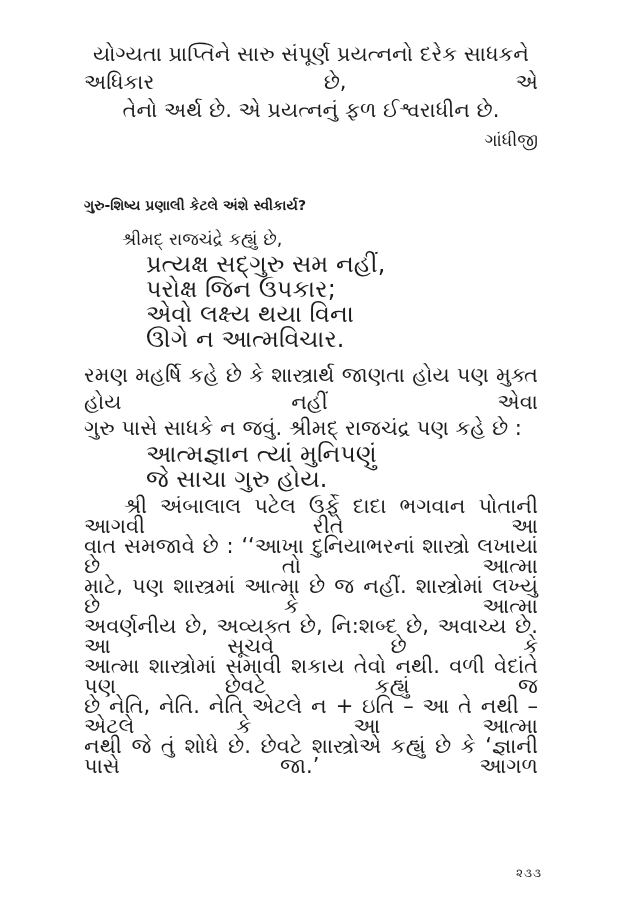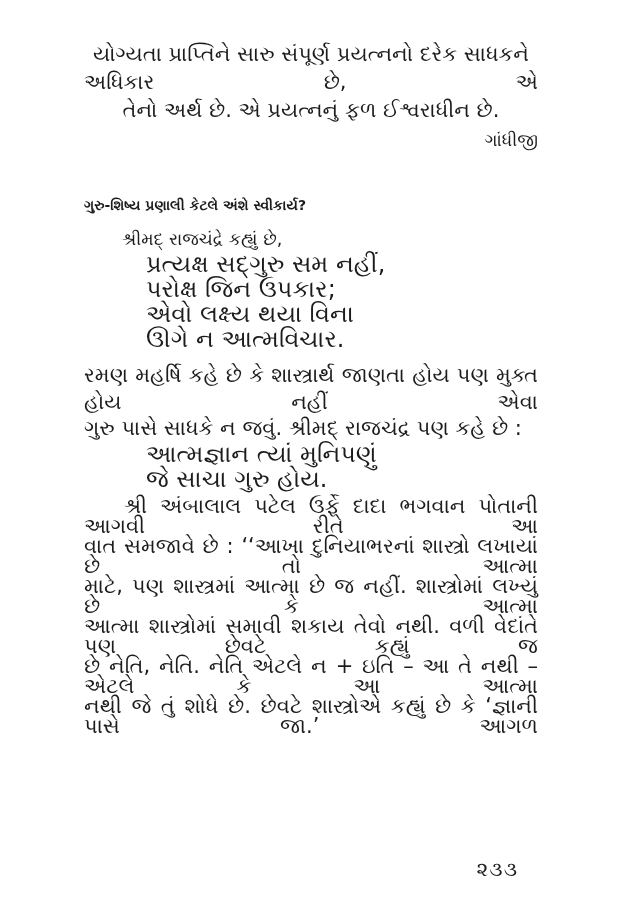--- a/index.html
+++ b/index.html
@@ -68,23 +68,23 @@
     line-height: 25px;
   }
   .para { margin: 0; }
   .para1 { margin-top: 10px; }
   .para1 .line { line-height: 26.5px; }
   .verse2 .verse-line { line-height: 25px; }
   .para2 { margin-top: 4px; }
   .para2 .line { line-height: 20px; }
   .page-number {
     position: absolute;
-    right: 100px;
+    right: 76px;
     bottom: 18px;
-    font-size: 20px;
+    font-size: 12px;
     letter-spacing: 1px;
     font-family: Liberation Serif, serif;
   }
 </style>
 </head>
 <body>
 
 <div class="page">
   <div class="content">
 
@@ -111,20 +111,21 @@
 
     <div class="verse verse2">
       <div class="verse-line line">આત્મજ્ઞાન ત્યાં મુનિપણું</div>
       <div class="verse-line line">જે સાચા ગુરુ હોય.</div>
     </div>
 
     <div class="para para2">
       <div class="line jline ind">શ્રી અંબાલાલ પટેલ ઉર્ફે દાદા ભગવાન પોતાની આગવી રીતે આ</div>
       <div class="line jline">વાત સમજાવે છે : ‘‘આખા દુનિયાભરનાં શાસ્ત્રો લખાયાં છે તો આત્મા</div>
       <div class="line jline">માટે, પણ શાસ્ત્રમાં આત્મા છે જ નહીં. શાસ્ત્રોમાં લખ્યું છે કે આત્મા</div>
+      <div class="line jline">અવર્ણનીય છે, અવ્યક્ત છે, નિ:શબ્દ છે, અવાચ્ય છે. આ સૂચવે છે કે</div>
       <div class="line jline">આત્મા શાસ્ત્રોમાં સમાવી શકાય તેવો નથી. વળી વેદાંતે પણ છેવટે કહ્યું જ</div>
       <div class="line jline">છે નેતિ, નેતિ. નેતિ એટલે ન + ઇતિ – આ તે નથી – એટલે કે આ આત્મા</div>
       <div class="line jline">નથી જે તું શોધે છે. છેવટે શાસ્ત્રોએ કહ્યું છે કે ‘જ્ઞાની પાસે જા.’ આગળ</div>
 
     </div>
 
   </div>
 
   <div class="page-number">૨૩૩</div>
 </div>

